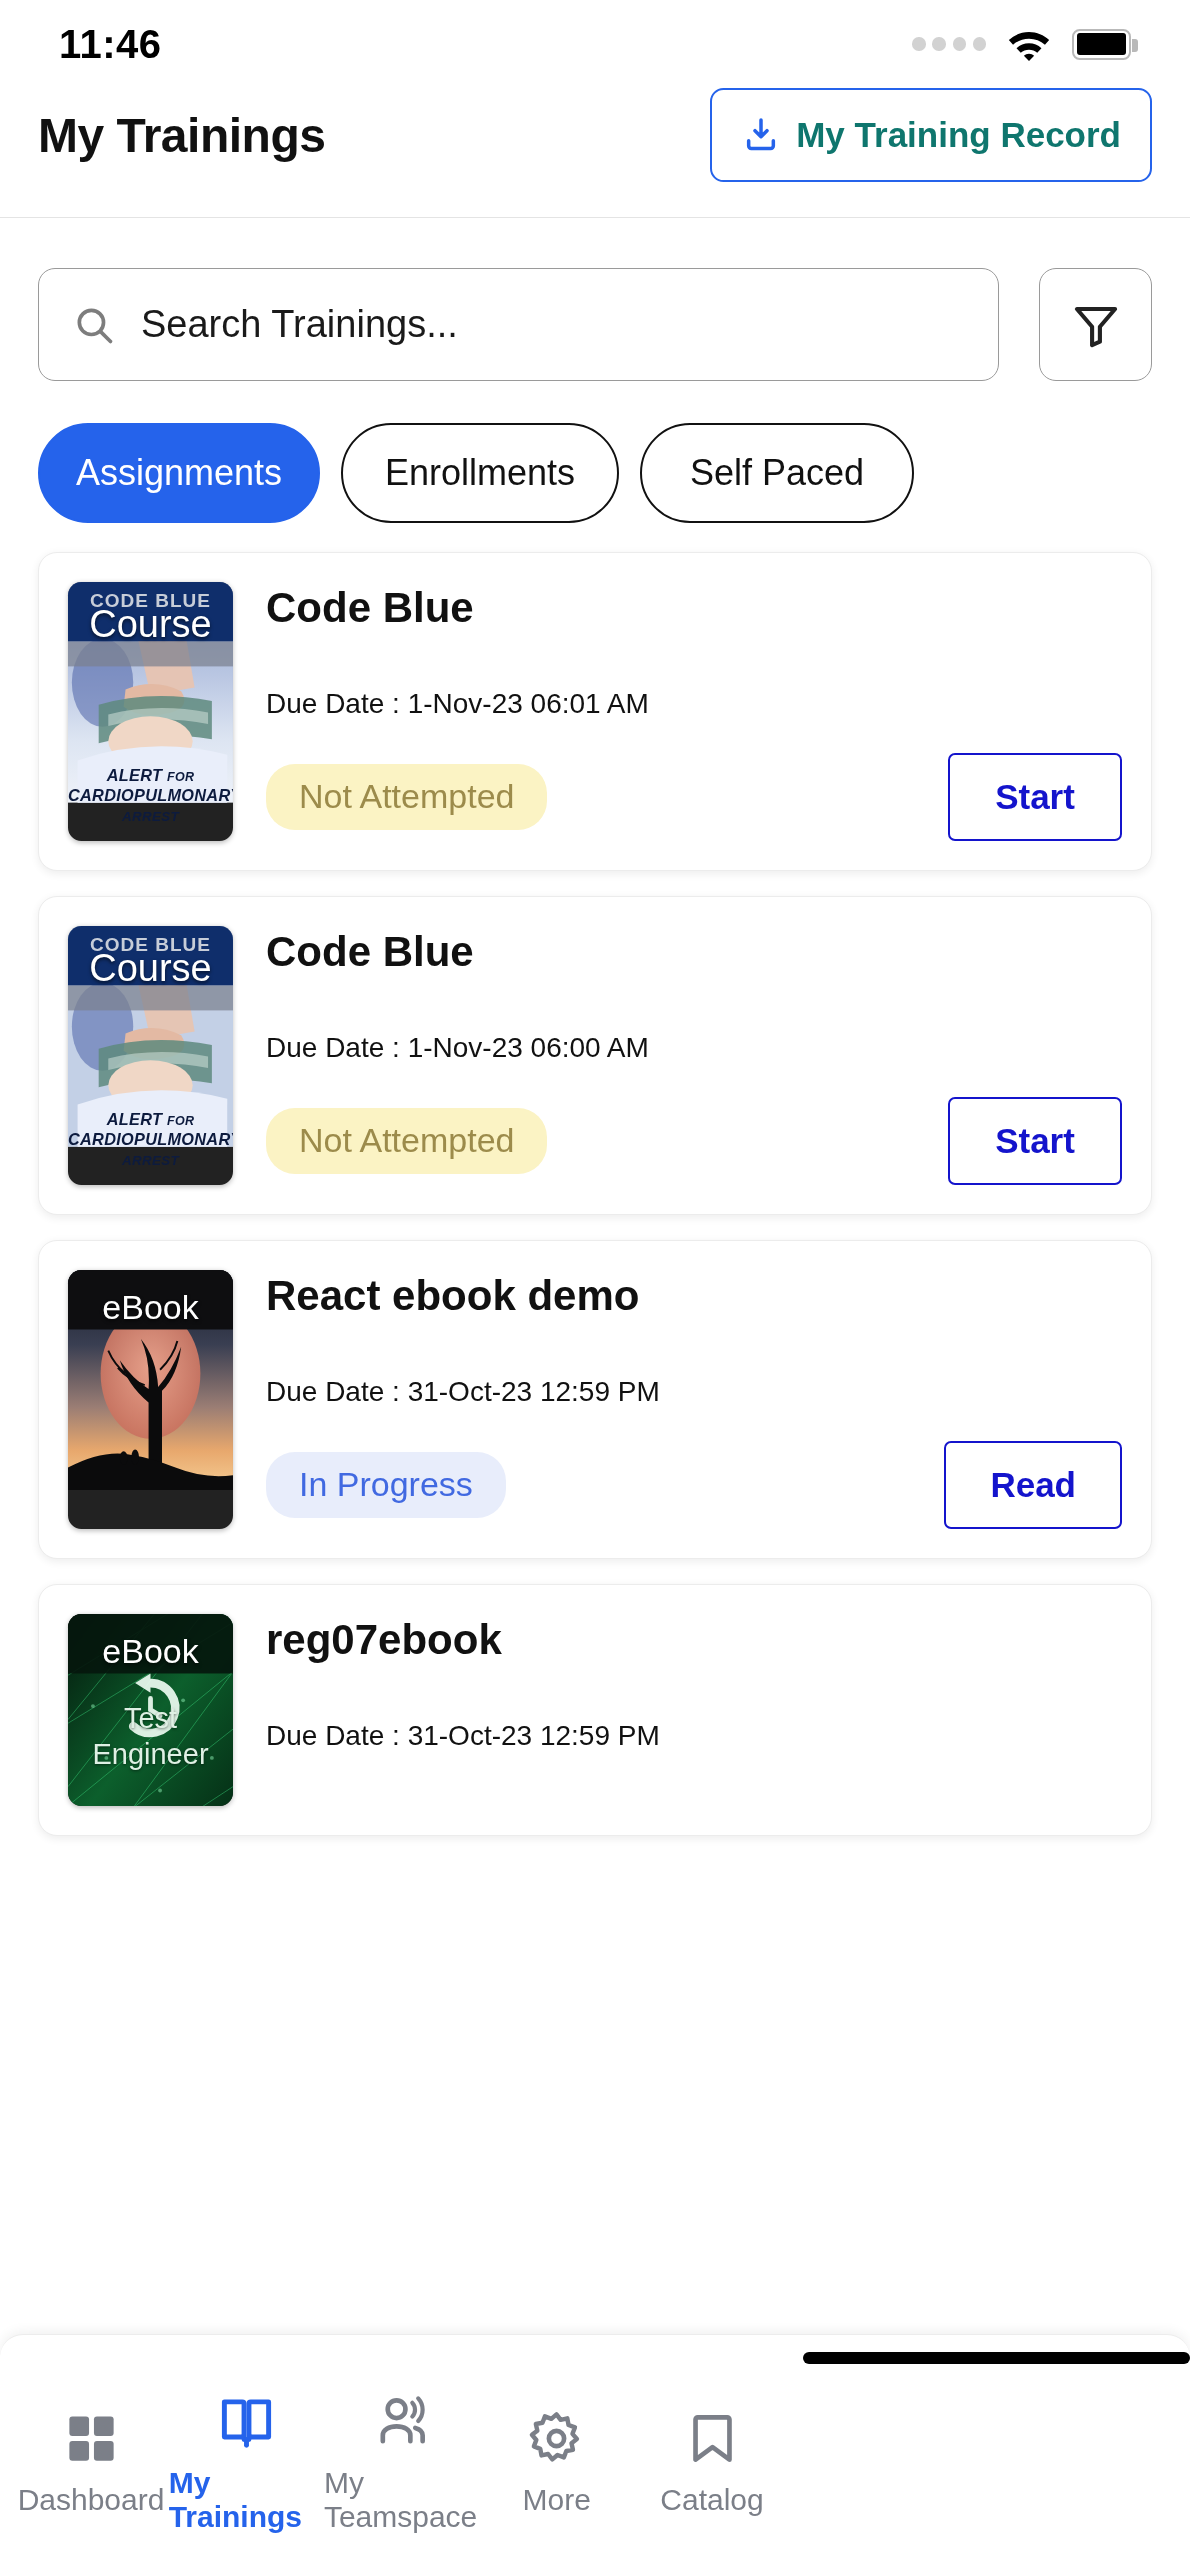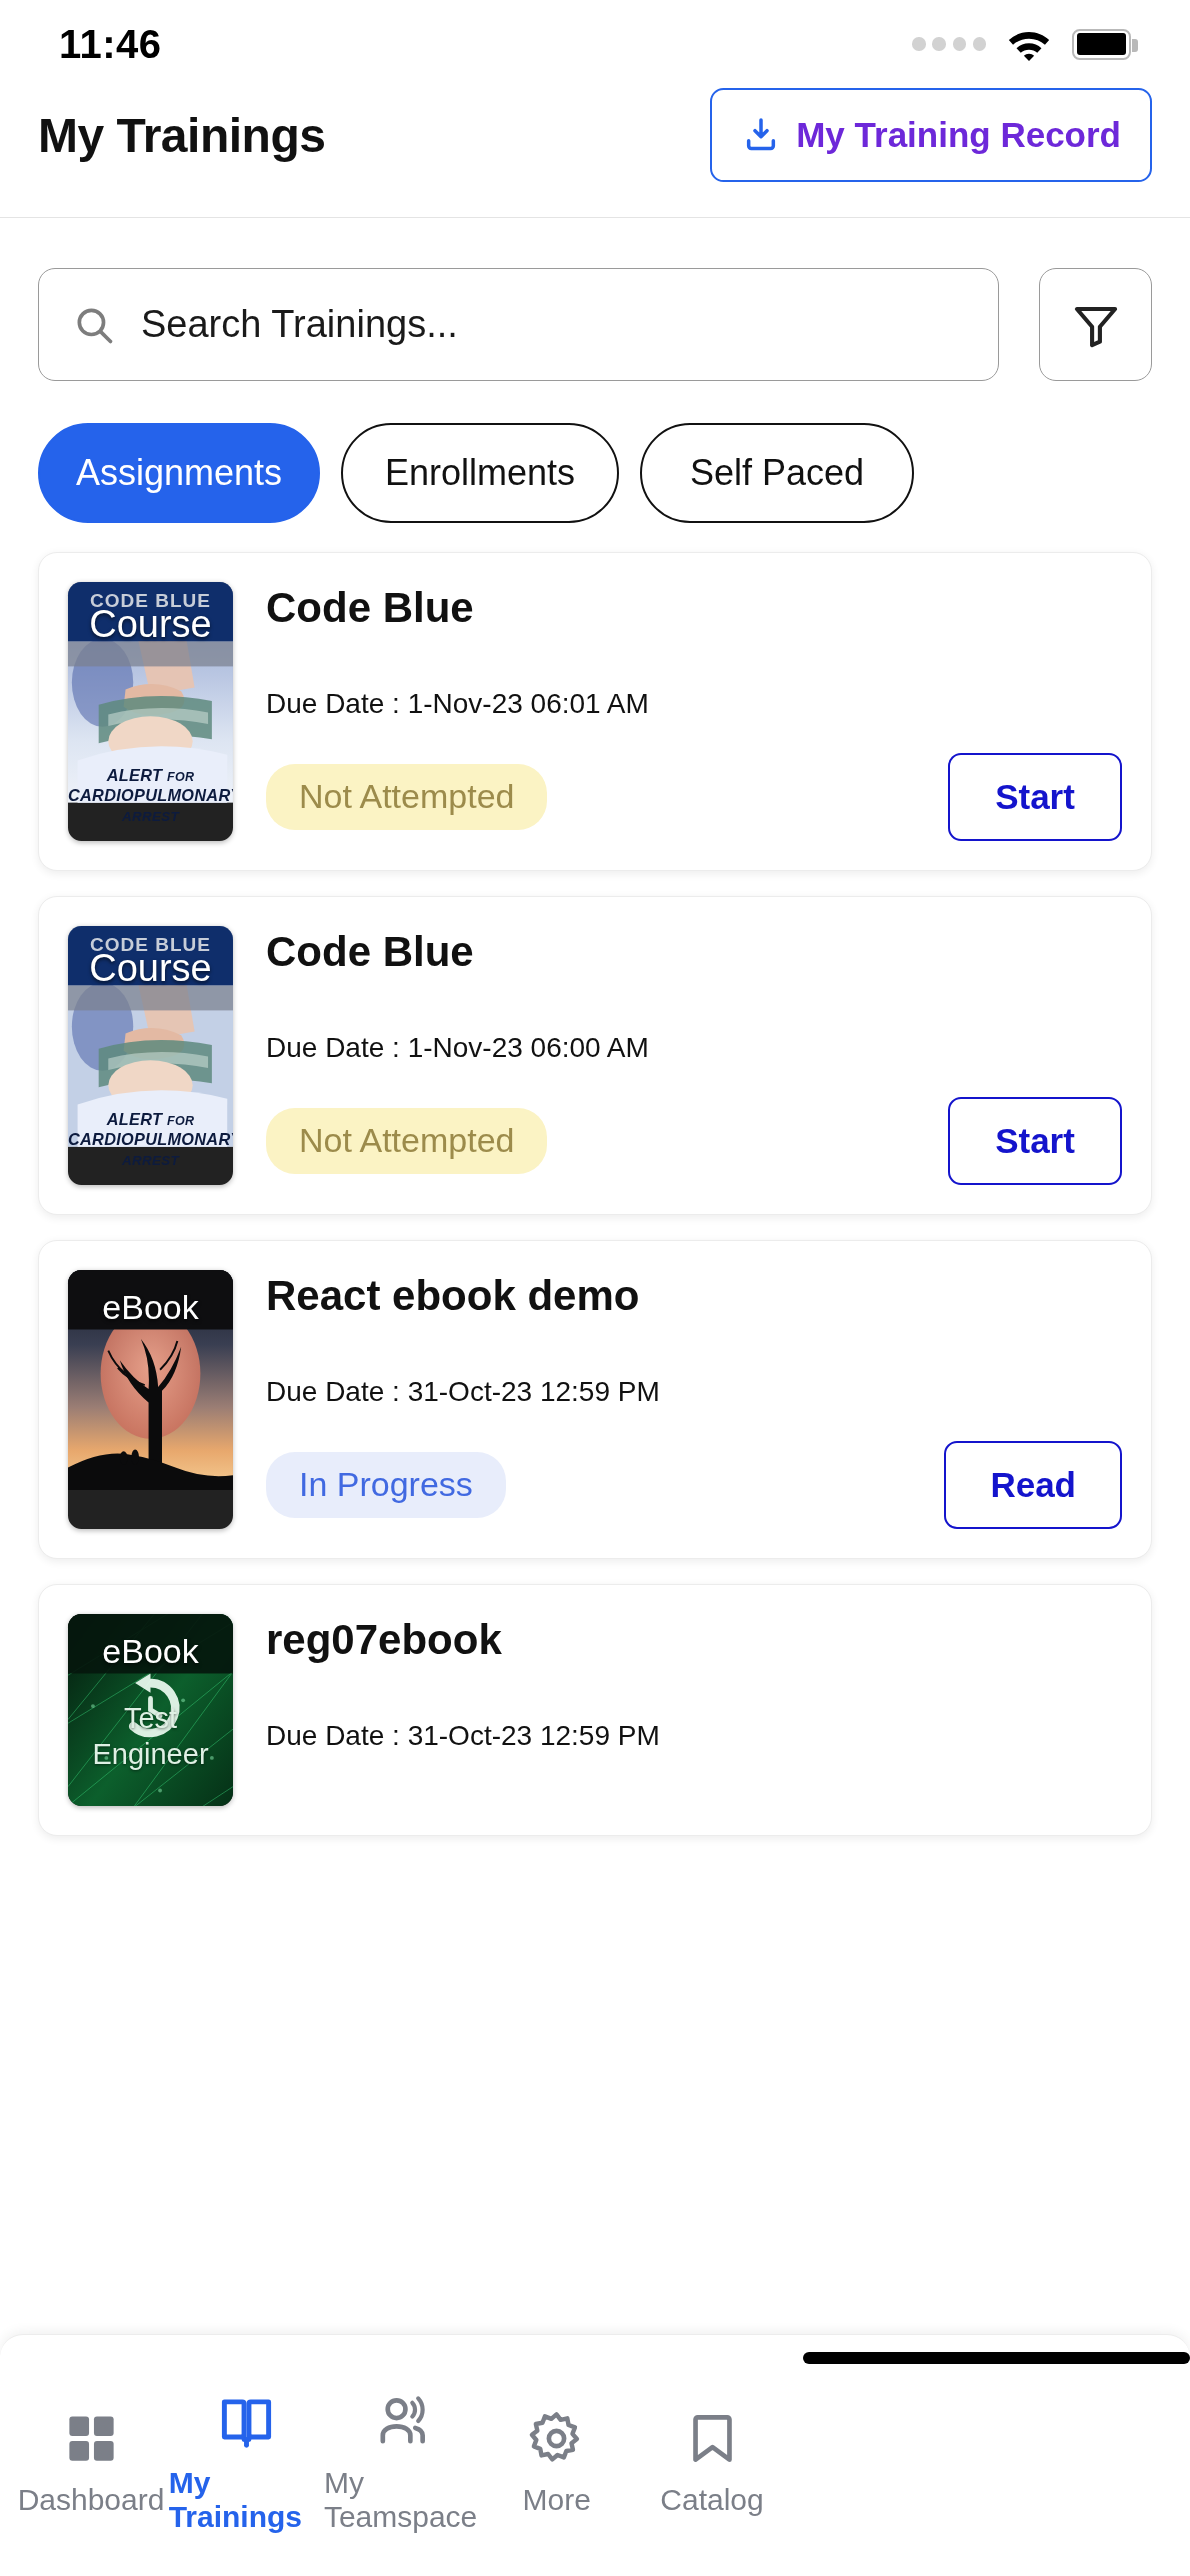--- a/index.html
+++ b/index.html
@@ -35,21 +35,21 @@
     padding-bottom:35px;
     height:130px; flex:0 0 130px;
   }
   .page-title { font-size:48px; font-weight:700; color:#111; letter-spacing:-0.5px; }
   .record-btn {
     display:flex; align-items:center; justify-content:center; gap:15.3px;
     border:2.9px solid #2563eb; border-radius:13.4px;
     background:#fff; cursor:pointer;
     padding:0 29px; height:94px; min-width:305px;
   }
-  .record-btn .lbl { font-size:35px; font-weight:600; color:#6d28d9; white-space:nowrap; }
+  .record-btn .lbl { font-size:35px; font-weight:600; color:#0f766e; white-space:nowrap; }
   .dl-icon { width:40px; height:40px; flex:0 0 40px; }
 
   
   .searchrow { display:flex; gap:40px; padding:50px 38px 0 38px; }
   .searchbox {
     flex:1; height:113px; border:1.9px solid #9a9a9a; border-radius:17px;
     display:flex; align-items:center; gap:25px; padding:0 33px; background:#fff;
   }
   .search-icon { width:44px; height:44px; flex:0 0 44px; }
   .search-ph { font-size:38px; color:#1a1a1a; }
@@ -109,21 +109,21 @@
   }
 
   .cbody { flex:1; display:flex; flex-direction:column; min-width:0; }
   .ctitle { font-size:42px; font-weight:700; color:#111; margin-top:1.9px; }
   .cdue { font-size:28px; color:#111; margin-top:56px; }
   .crow { margin-top:auto; display:flex; align-items:center; justify-content:space-between; padding-top:33px; }
   .badge { border-radius:29px; font-size:34px; padding:13.4px 33px; white-space:nowrap; }
   .badge.not { background:#fbf3c4; color:#9c8b4b; }
   .badge.prog { background:#e8edfb; color:#4169e1; }
   .act-btn {
-    border:2.9px solid #1414cc; border-radius:13px; background:#fff;
+    border:2.9px solid #1414cc; border-radius:7px; background:#fff;
     color:#1414cc; font-size:35px; font-weight:700;
     padding:0 44px; height:88px; min-width:174px; cursor:pointer;
     display:flex; align-items:center; justify-content:center;
   }
 
   
   .tabbar {
     flex:0 0 242px; background:#fff;
     border-top:1.9px solid #ececec; border-radius:23px 23px 0 0;
     box-shadow:0 -2.9px 11.5px rgba(0,0,0,0.06);

